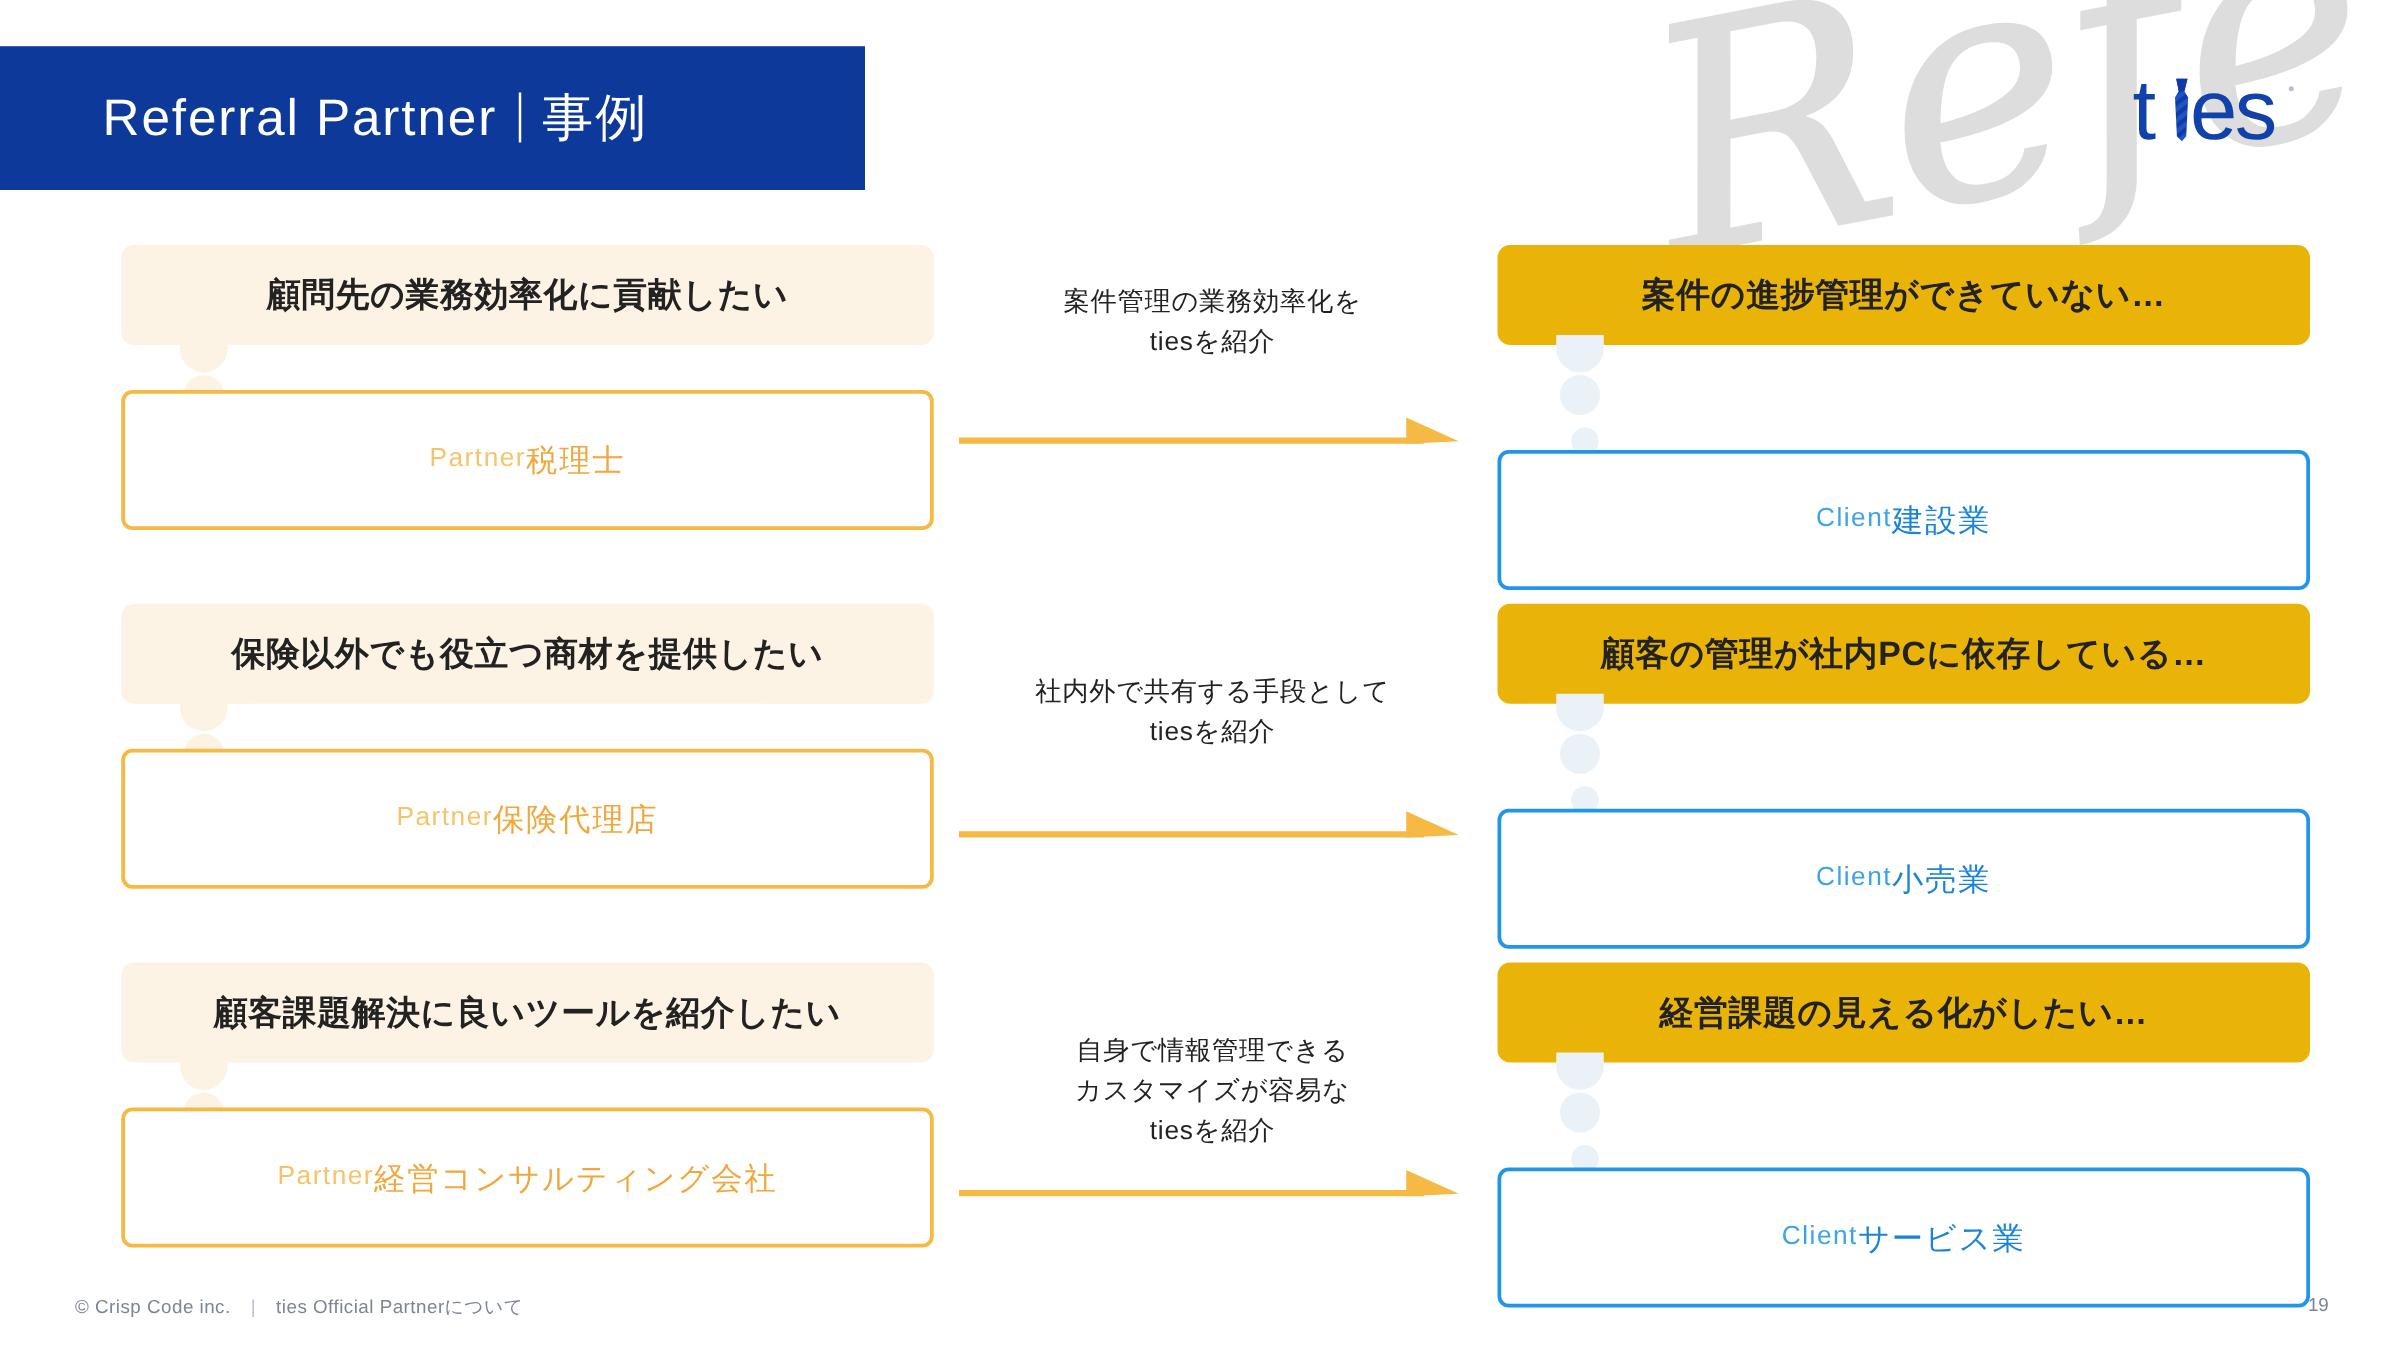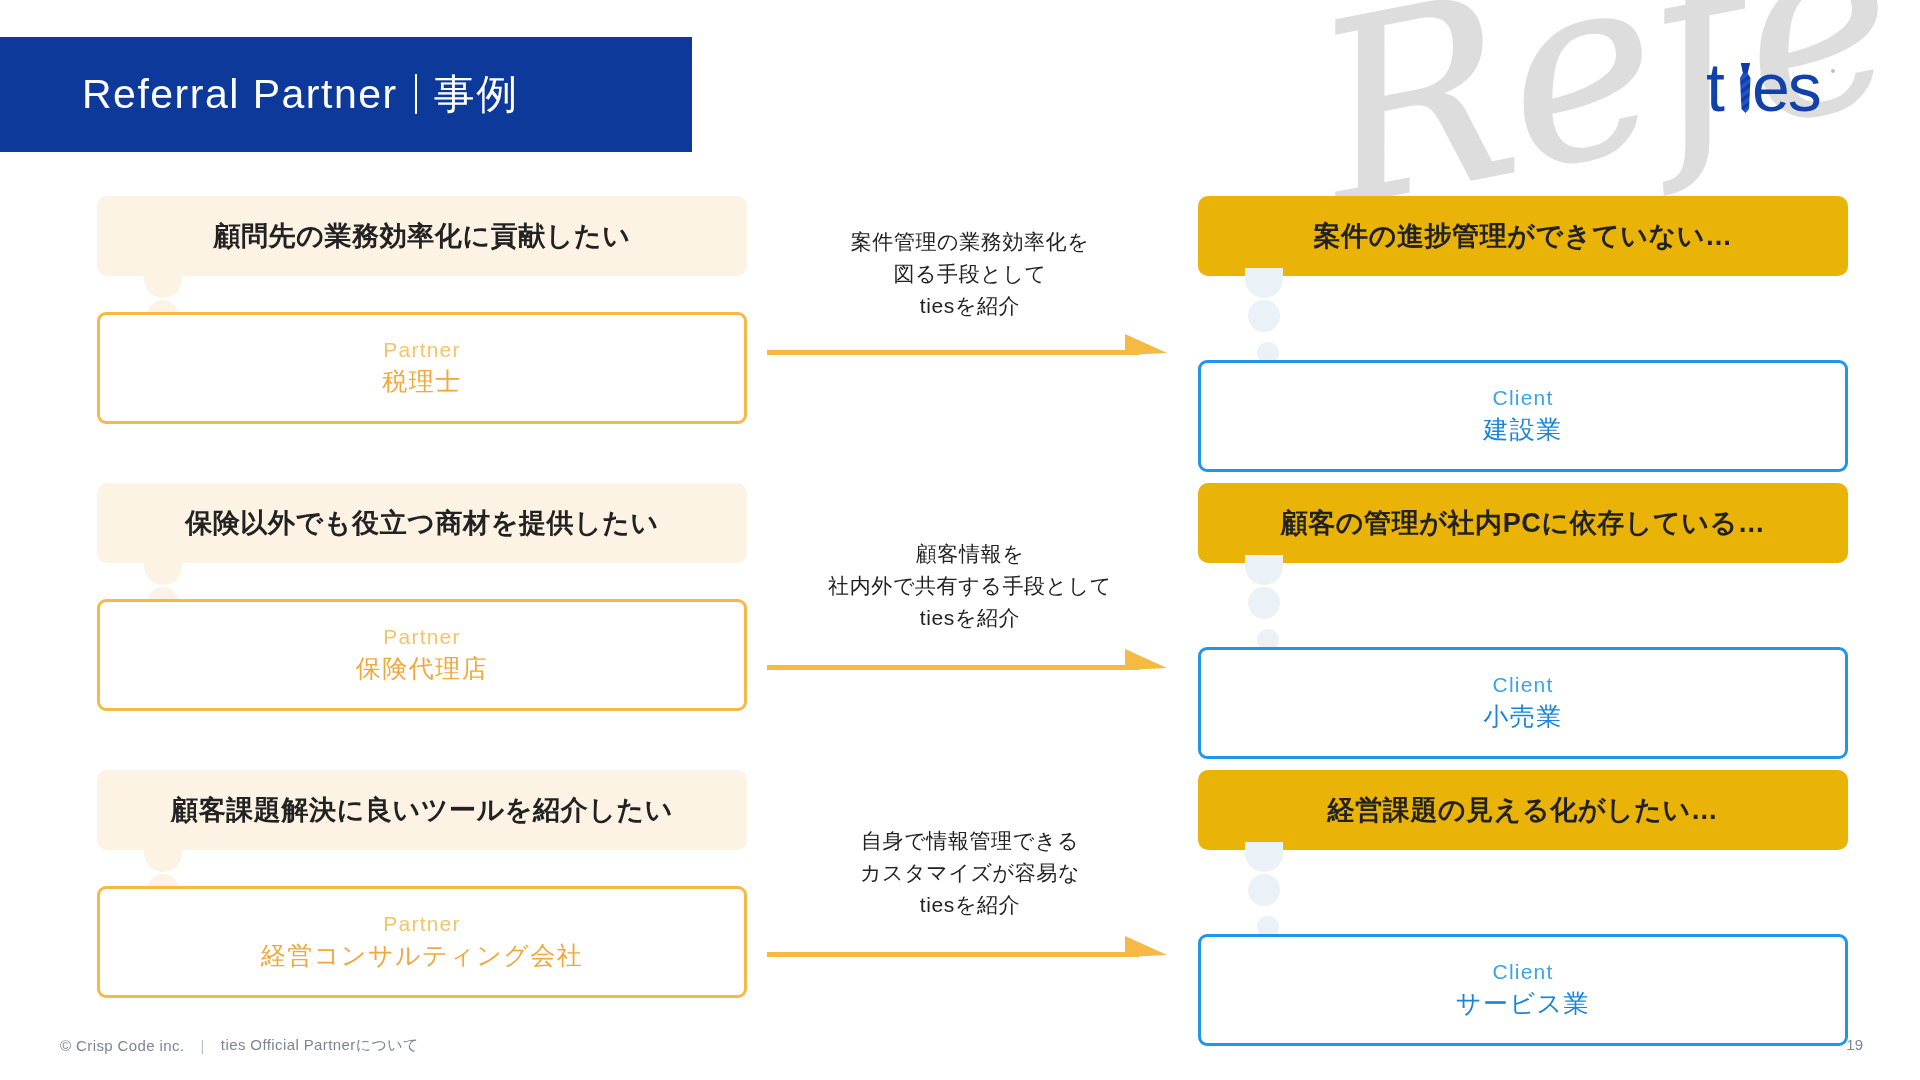--- a/index.html
+++ b/index.html
@@ -102,21 +102,21 @@
   .dot.c{background:#eaf1f7;}
 
   
   .card{
     position:absolute;
     left:0; top:116px;
     width:650px; height:112px;
     border-radius:9px;
     background:#ffffff;
     box-sizing:border-box;
-    display:flex;flex-direction:column;
+    display:flex;flex-direction:row;
     align-items:center;justify-content:center;
   }
   .card.partner{border:3px solid #f5b944;}
   .card.client {border:3px solid #2196e8;margin-top:48px;}
   .card-role{
     font-size:21px;
     letter-spacing:1.2px;
     margin-bottom:3px;
   }
   .card.partner .card-role{color:#f3c469;}
@@ -217,21 +217,20 @@
       <div class="dot big p"></div>
       <div class="dot small p"></div>
       <div class="card partner">
         <div class="card-role">Partner</div>
         <div class="card-name">税理士</div>
       </div>
     </div>
 
     <div class="center r0">
       <div class="center-line">案件管理の業務効率化を</div>
-      <div class="center-line">図る手段として</div>
       <div class="center-line">tiesを紹介</div>
     </div>
     <div class="arrow r0">
       <svg width="400" height="26" viewBox="0 0 400 26" aria-hidden="true">
         <rect x="0" y="16" width="372" height="5" fill="#f5b944"></rect>
         <polygon points="358,0 400,19 358,21" fill="#f5b944"></polygon>
       </svg>
     </div>
 
     <div class="side right">
@@ -257,21 +256,20 @@
       <div class="tail partner"></div>
       <div class="dot big p"></div>
       <div class="dot small p"></div>
       <div class="card partner">
         <div class="card-role">Partner</div>
         <div class="card-name">保険代理店</div>
       </div>
     </div>
 
     <div class="center r1">
-      <div class="center-line">顧客情報を</div>
       <div class="center-line">社内外で共有する手段として</div>
       <div class="center-line">tiesを紹介</div>
     </div>
     <div class="arrow r1">
       <svg width="400" height="26" viewBox="0 0 400 26" aria-hidden="true">
         <rect x="0" y="16" width="372" height="5" fill="#f5b944"></rect>
         <polygon points="358,0 400,19 358,21" fill="#f5b944"></polygon>
       </svg>
     </div>
 

